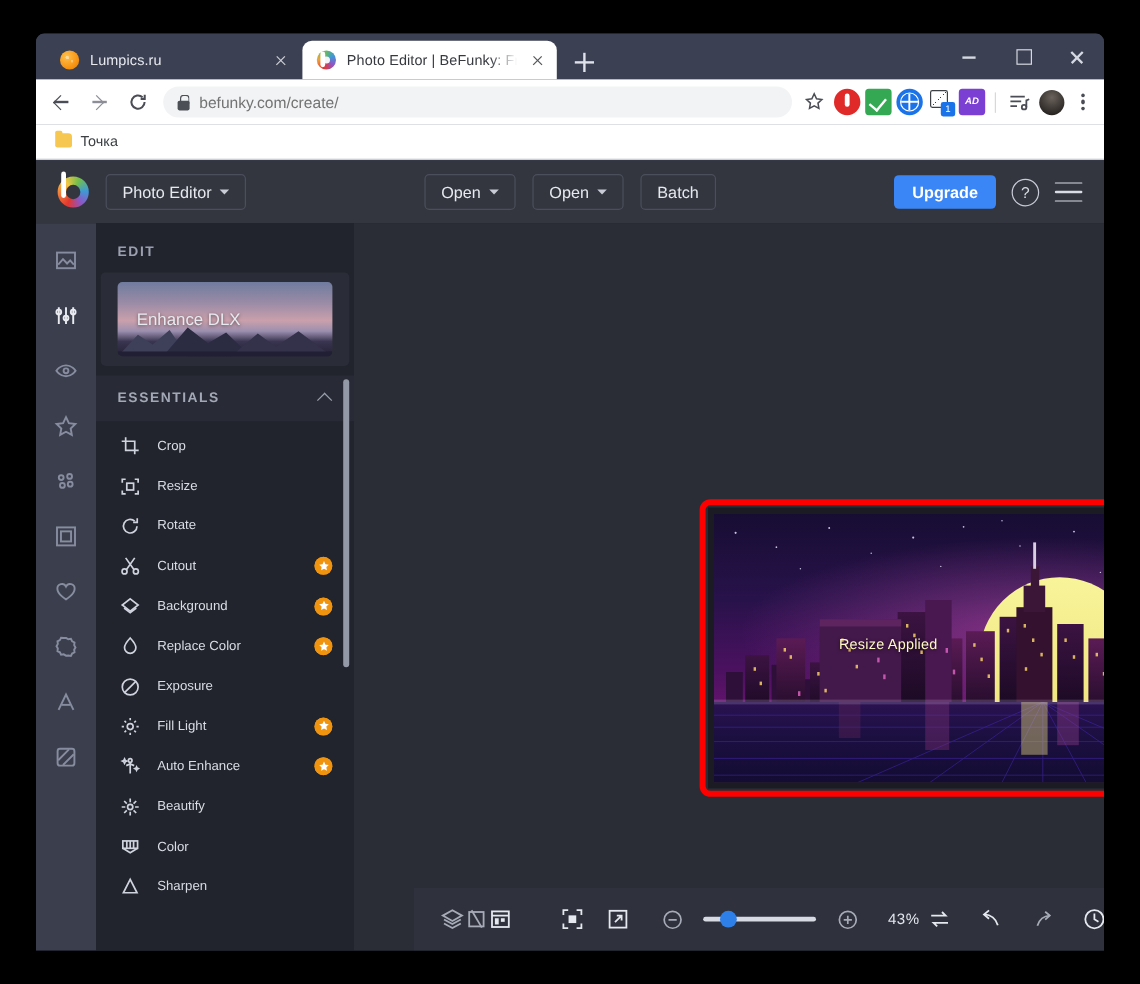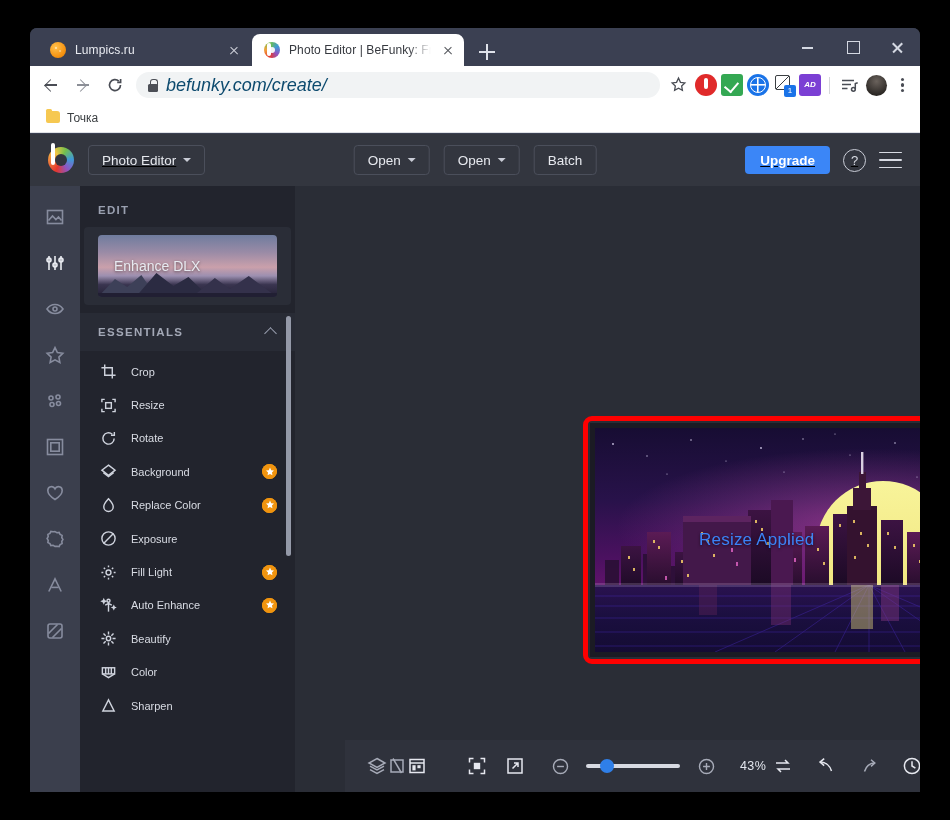--- a/index.html
+++ b/index.html
@@ -119,21 +119,21 @@
   }
   .lock { width: 10px; height: 13px; position: relative; flex:0 0 10px; }
   .lock::before {
     content:""; position:absolute; left:0; bottom:0; width:10px; height:7.5px;
     background:#4c4f56; border-radius:1.5px;
   }
   .lock::after {
     content:""; position:absolute; left:2px; top:0px; width:6px; height:7px;
     border:1.6px solid #4c4f56; border-bottom:none; border-radius:3px 3px 0 0;
   }
-  .url { font-size: 18px; color: #0c4a6e; white-space: nowrap; font-style: italic; }
+  .url { font-size: 13px; color: #737373; white-space: nowrap; }
   .star-btn { width: 26px; height: 26px; position: relative; flex:0 0 26px; }
   .ext { width: 22px; height: 22px; flex: 0 0 22px; position: relative; margin: 0 1px; }
   .ext-adblock { border-radius: 50%; background: #e02a2a; }
   .ext-adblock::after {
     content:""; position:absolute; left:9px; top:4px; width:4px; height:11px;
     background:#fff; border-radius: 2px 2px 2px 2px;
   }
   .ext-adblock::before {
     content:""; position:absolute; left:5px; top:5px; width:12px; height:12px;
     border-radius:50%; border:0px solid #fff;
@@ -190,21 +190,20 @@
     background:#f6c851; border-radius:1.5px 1.5px 0 0;
   }
   .bm-label { font-size:12px; color:#3c4043; }
 
   
   .app { position:absolute; left:0; top:106px; width:890px; height:658px; background:#22242d; }
 
   .appheader {
     height: 52px; background:#33363f; display:flex; align-items:center; padding:0 18px;
     position:relative;
-    text-decoration:underline;
   }
   .blogo {
     width:26px; height:26px; border-radius:50%; position:relative; flex:0 0 26px;
     background: conic-gradient(from 205deg, #e4372e, #ef7f3c, #f2c744, #74bf4b, #3e9ad6, #8e55c4, #e4372e);
   }
   .blogo::before { content:""; position:absolute; inset:7px; border-radius:50%; background:#33363f; }
   .blogo::after {
     content:""; position:absolute; left:2.5px; top:-4px; width:4.5px; height:22px;
     background:#fff; border-radius:2px;
   }
@@ -272,21 +271,21 @@
   .canvasarea { flex:1 1 auto; background:#2a2d36; position:relative; }
   .redbox {
     position:absolute; left:288px; top:230px; width:572px; height:248px;
     border:5px solid #fe0000; border-radius:9px;
   }
   .photoframe {
     position:absolute; left:295px; top:237px; width:558px; height:234px;
     background:#1b1b24; padding:5px;
   }
   .photo { width:100%; height:100%; position:relative; overflow:hidden; }
-  .ovl { position:absolute; color:#3b82f6; font-size:17px; left:19%; top:45.5%;
+  .ovl { position:absolute; color:#fef9c3; font-size:12px; left:19%; top:45.5%;
     text-shadow:0 1px 3px rgba(0,0,0,.6); letter-spacing:.2px; }
 
   
   .bottombar {
     position:absolute; left:50px; right:0; bottom:0; height:52px; background:#2f323c;
     display:flex; align-items:center; padding:0 22px; gap:0;
   }
   .bb { width:34px; height:34px; display:flex; align-items:center; justify-content:center; }
   .bb svg { stroke:#a7abb8; fill:none; stroke-width:1.5; }
   .bb.bright svg { stroke:#e6e8ef; }
@@ -515,20 +514,35 @@
             <div class="mi">
               <span class="micon">
                   <svg width="17" height="17" viewBox="0 0 18 18">
                     <path d="M15 9a6 6 0 1 1-2-4.5"></path>
                     <path d="M15.2 2v3.6h-3.6"></path>
                   </svg>
                 </span>
               <span class="mlabel">Rotate</span>
             </div>
 
+            <div class="mi">
+              <span class="micon">
+                  <svg width="17" height="17" viewBox="0 0 18 18">
+                    <circle cx="4" cy="14" r="2.2"></circle>
+                    <circle cx="14" cy="14" r="2.2"></circle>
+                    <path d="M5.6 12.5L13 2M12.4 12.5L5 2"></path>
+                  </svg>
+                </span>
+              <span class="mlabel">Cutout</span>
+              <span class="pro">
+                  <svg width="10" height="10" viewBox="0 0 10 10">
+                    <path d="M5 .6l1.2 2.6 2.8.35-2.05 1.95.5 2.8L5 7l-2.45 1.3.5-2.8L1 3.55l2.8-.35z" fill="#ffffff" stroke="none"></path>
+                  </svg>
+                </span>
+            </div>
 
             <div class="mi">
               <span class="micon">
                   <svg width="17" height="17" viewBox="0 0 18 18">
                     <path d="M9 2.2L16 7.6 9 13 2 7.6z"></path>
                     <path d="M3.6 10.2L9 14.4l5.4-4.2"></path>
                   </svg>
                 </span>
               <span class="mlabel">Background</span>
               <span class="pro">

